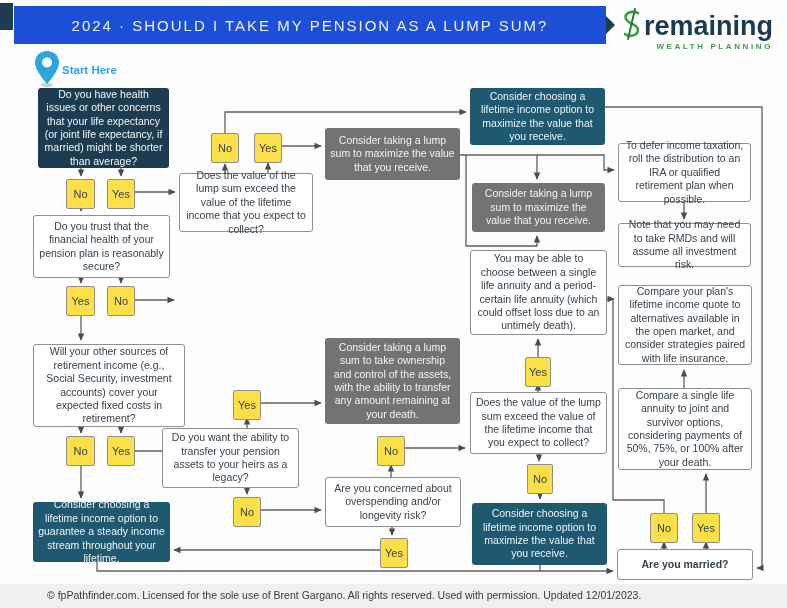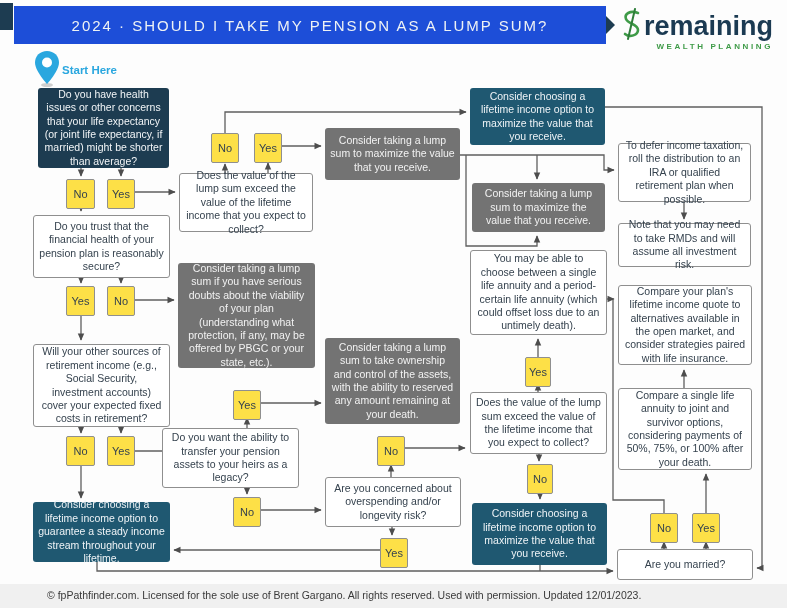--- a/index.html
+++ b/index.html
@@ -113,50 +113,49 @@
     <circle cx="14" cy="12.5" r="5" fill="#ffffff"></circle>
   </svg>
   <div class="start-label">Start Here</div>
 
   <div class="node navy" style="left:38px;top:88px;width:131px;height:80px;">Do you have health issues or other concerns that your life expectancy (or joint life expectancy, if married) might be shorter than average?</div>
   <div class="node yn" style="left:66px;top:179px;width:29px;height:27px;">No</div>
   <div class="node yn" style="left:107px;top:179px;width:28px;height:27px;">Yes</div>
   <div class="node white" style="left:33px;top:215px;width:137px;height:63px;">Do you trust that the financial health of your pension plan is reasonably secure?</div>
   <div class="node yn" style="left:66px;top:286px;width:29px;height:28px;">Yes</div>
   <div class="node yn" style="left:107px;top:286px;width:28px;height:28px;">No</div>
-  <div class="node white" style="left:33px;top:344px;width:137px;height:83px;text-align:center;">Will your other sources of retirement income (e.g., Social Security, investment accounts) cover your expected fixed costs in retirement?</div>
+  <div class="node white" style="left:33px;top:344px;width:152px;height:83px;text-align:center;">Will your other sources of retirement income (e.g., Social Security, investment accounts) cover your expected fixed costs in retirement?</div>
   <div class="node yn" style="left:66px;top:436px;width:29px;height:30px;">No</div>
   <div class="node yn" style="left:107px;top:436px;width:28px;height:30px;">Yes</div>
   <div class="node teal" style="left:33px;top:502px;width:137px;height:60px;">Consider choosing a lifetime income option to guarantee a steady income stream throughout your lifetime.</div>
 
   <div class="node yn" style="left:211px;top:133px;width:28px;height:28px;">No</div>
   <div class="node yn" style="left:254px;top:133px;width:28px;height:27px;">Yes</div>
   <div class="node white" style="left:179px;top:173px;width:134px;height:59px;">Does the value of the lump sum exceed the value of the lifetime income that you expect to collect?</div>
-  <div class="node black" style="left:178px;top:263px;width:137px;height:105px;">Consider taking a lump sum if you have serious doubts about the viability of your plan (understanding what protection, if any, may be offered by PBGC or your state, etc.).</div>
   <div class="node yn" style="left:233px;top:390px;width:28px;height:26px;">Yes</div>
   <div class="node white" style="left:162px;top:428px;width:137px;height:60px;">Do you want the ability to transfer your pension assets to your heirs as a legacy?</div>
   <div class="node yn" style="left:233px;top:497px;width:28px;height:25px;">No</div>
 
   <div class="node black" style="left:325px;top:128px;width:135px;height:52px;">Consider taking a lump sum to maximize the value that you receive.</div>
-  <div class="node black" style="left:325px;top:338px;width:135px;height:86px;">Consider taking a lump sum to take ownership and control of the assets, with the ability to reserved any amount remaining at your death.</div>
+  <div class="node black" style="left:325px;top:338px;width:135px;height:86px;">Consider taking a lump sum to take ownership and control of the assets, with the ability to transfer any amount remaining at your death.</div>
   <div class="node yn" style="left:377px;top:436px;width:28px;height:26px;">No</div>
   <div class="node white" style="left:325px;top:477px;width:136px;height:50px;">Are you concerned about overspending and/or longevity risk?</div>
   <div class="node yn" style="left:380px;top:538px;width:28px;height:24px;">Yes</div>
 
   <div class="node teal" style="left:470px;top:88px;width:135px;height:57px;">Consider choosing a lifetime income option to maximize the value that you receive.</div>
   <div class="node black" style="left:472px;top:183px;width:133px;height:49px;">Consider taking a lump sum to maximize the value that you receive.</div>
   <div class="node white" style="left:470px;top:250px;width:137px;height:85px;">You may be able to choose between a single life annuity and a period-certain life annuity (which could offset loss due to an untimely death).</div>
   <div class="node yn" style="left:525px;top:357px;width:26px;height:25px;">Yes</div>
   <div class="node white" style="left:470px;top:392px;width:137px;height:62px;">Does the value of the lump sum exceed the value of the lifetime income that you expect to collect?</div>
   <div class="node yn" style="left:527px;top:464px;width:26px;height:27px;">No</div>
   <div class="node teal" style="left:472px;top:503px;width:135px;height:62px;">Consider choosing a lifetime income option to maximize the value that you receive.</div>
 
   <div class="node white" style="left:618px;top:143px;width:133px;height:59px;">To defer income taxation, roll the distribution to an IRA or qualified retirement plan when possible.</div>
   <div class="node white" style="left:618px;top:223px;width:133px;height:44px;">Note that you may need to take RMDs and will assume all investment risk.</div>
   <div class="node white" style="left:618px;top:285px;width:134px;height:80px;">Compare your plan's lifetime income quote to alternatives available in the open market, and consider strategies paired with life insurance.</div>
   <div class="node white" style="left:618px;top:388px;width:134px;height:82px;">Compare a single life annuity to joint and survivor options, considering payments of 50%, 75%, or 100% after your death.</div>
   <div class="node yn" style="left:650px;top:513px;width:28px;height:27px;">No</div>
   <div class="node yn" style="left:692px;top:513px;width:28px;height:27px;">Yes</div>
-  <div class="node white" style="left:617px;top:549px;width:136px;height:31px;">Are you married?</div>
+  <div class="node white" style="left:617px;top:549px;width:136px;height:31px;font-weight:bold;">Are you married?</div>
 
   <div class="footer-band"></div>
   <div class="footer-text">© fpPathfinder.com. Licensed for the sole use of Brent Gargano. All rights reserved. Used with permission. Updated 12/01/2023.</div>
 </div>
 
 </body></html>

